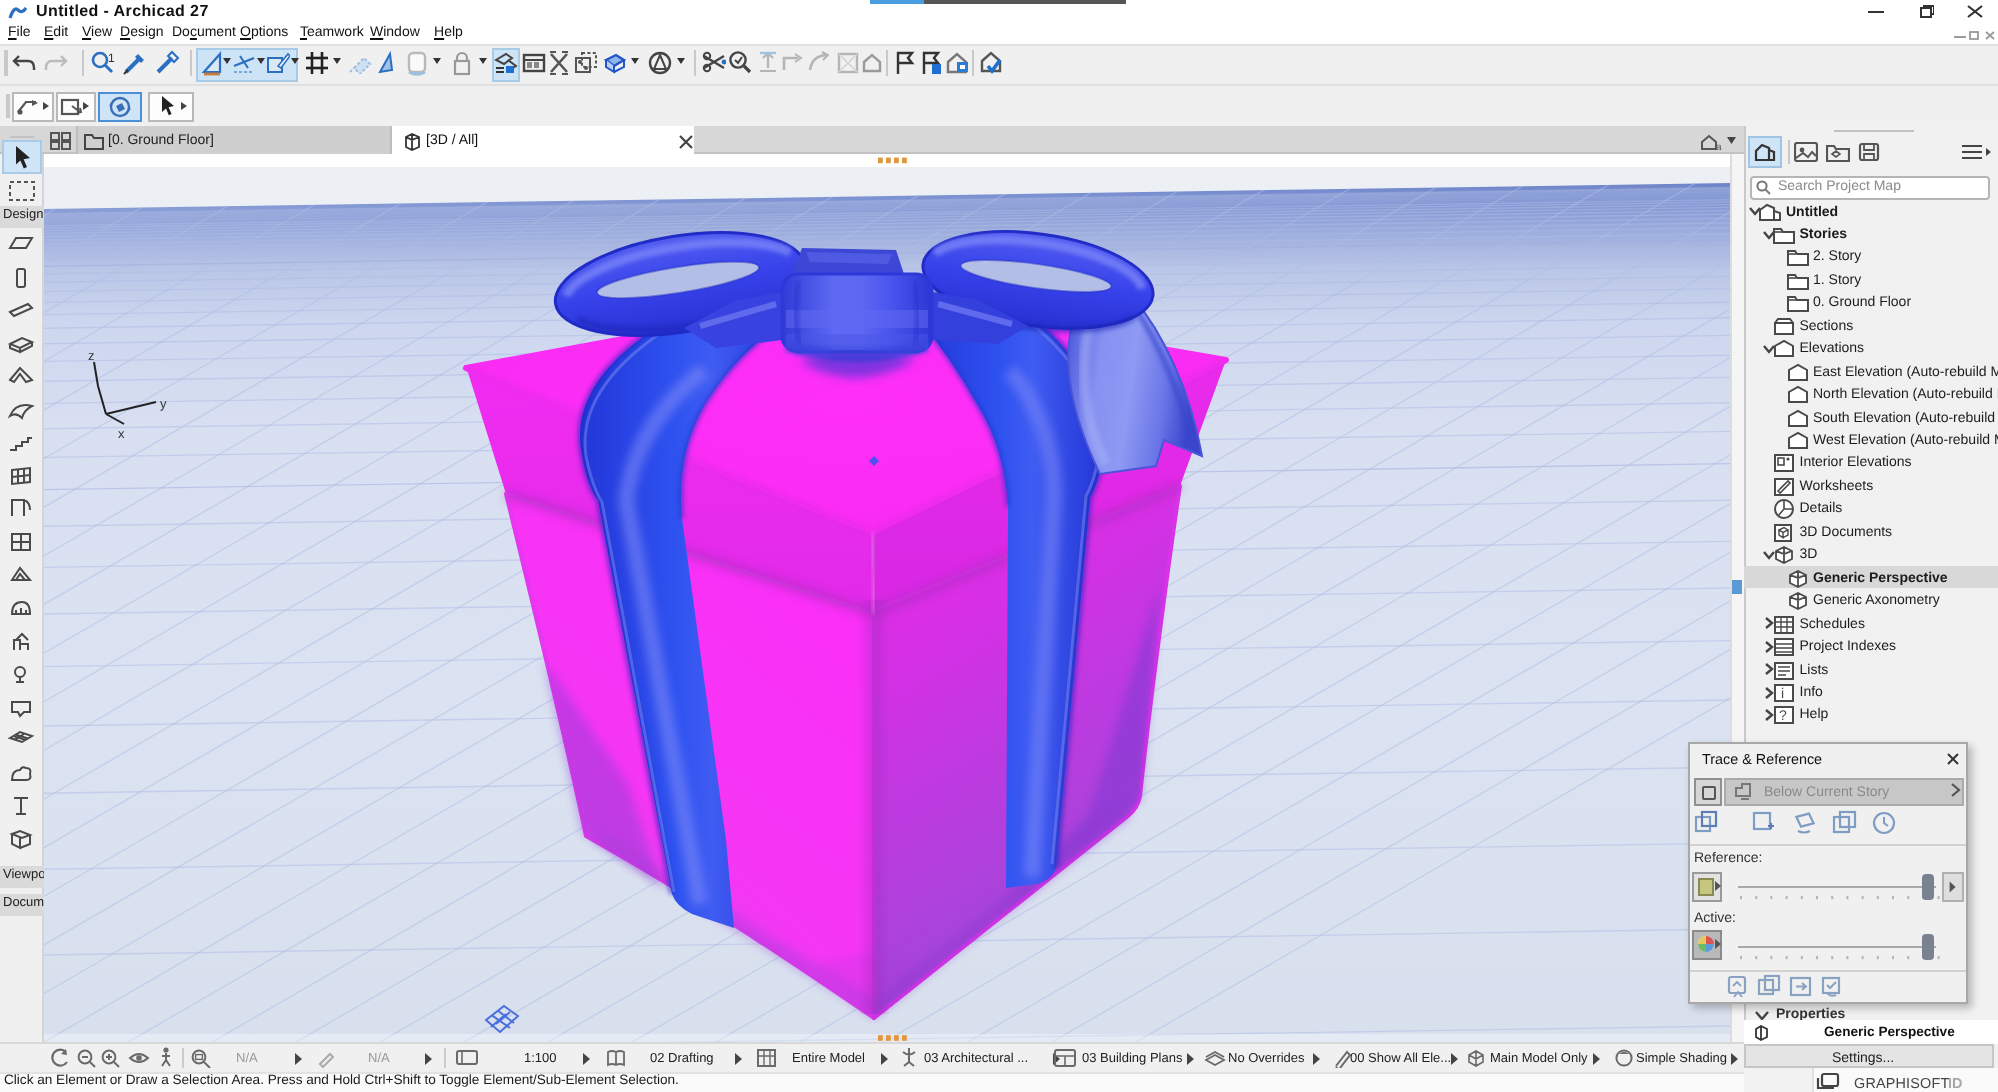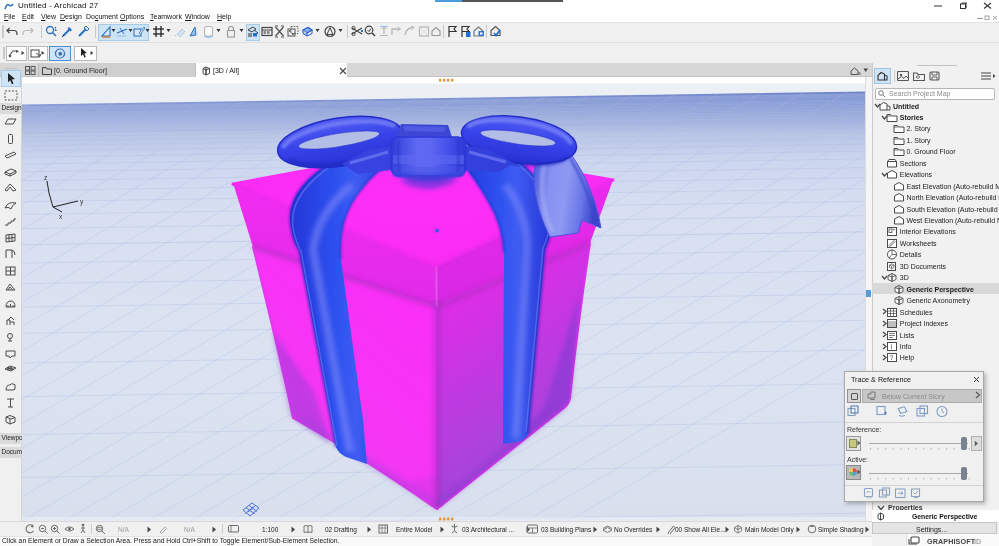--- a/index.html
+++ b/index.html
@@ -2,21 +2,21 @@
 <html><head><meta charset="utf-8"><style>
 *{margin:0;padding:0;box-sizing:border-box}
 html,body{width:999px;height:546px;overflow:hidden;font-family:"Liberation Sans",sans-serif;background:#f0f0f0}
 #app{position:absolute;left:0;top:0;width:999px;height:546px;overflow:hidden}
 </style></head><body>
 <div id="app">
     <div style="position:absolute;left:0px;top:0px;width:999px;height:11px;background:#ffffff;"></div>
     <svg style="position:absolute;left:4px;top:2px" width="10" height="8" viewBox="0 0 10 8" xmlns="http://www.w3.org/2000/svg">
       <path d="M1 7 Q 3 1 5 3 Q 7 5 9 2" stroke="#2e6fc0" stroke-width="1.6" fill="none"></path>
     </svg>
-    <div style="position:absolute;left:18px;top:2px;font-size:8px;color:#111;font-weight:normal;white-space:nowrap;line-height:1;letter-spacing:0.2px">Untitled - Archicad 27</div>
+    <div style="position:absolute;left:18px;top:2px;font-size:8px;color:#111;font-weight:bold;white-space:nowrap;line-height:1;letter-spacing:0.2px">Untitled - Archicad 27</div>
     <div style="position:absolute;left:435px;top:0px;width:27px;height:2.4px;background:#4a9de0;"></div>
     <div style="position:absolute;left:462px;top:0px;width:101px;height:2.4px;background:#555555;"></div>
     <svg style="position:absolute;left:933px;top:3px" width="10" height="6" viewBox="0 0 10 6" xmlns="http://www.w3.org/2000/svg">
       <line x1="1" y1="3" x2="9" y2="3" stroke="#333" stroke-width="1"></line>
     </svg>
     <svg style="position:absolute;left:958px;top:2px" width="9" height="7" viewBox="0 0 9 7" xmlns="http://www.w3.org/2000/svg">
       <rect x="2.5" y="2" width="5" height="4.5" fill="none" stroke="#333" stroke-width="1"></rect>
       <path d="M4 2 V1 H9 V5 H7.6" stroke="#333" fill="none" stroke-width="1"></path>
     </svg>
     <svg style="position:absolute;left:983px;top:2px" width="9" height="7" viewBox="0 0 9 7" xmlns="http://www.w3.org/2000/svg">
@@ -893,21 +893,21 @@
     </svg>
     <div style="position:absolute;left:912px;top:513.5px;font-size:6.8px;color:#111;font-weight:bold;white-space:nowrap;line-height:1;">Generic Perspective</div>
     <div style="position:absolute;left:872px;top:522px;width:125px;height:12px;background:#e4e4e4;border:1px solid #c6c6c6;"></div>
     <div style="position:absolute;left:916px;top:525.5px;font-size:7px;color:#222;font-weight:normal;white-space:nowrap;line-height:1;">Settings...</div>
     <div style="position:absolute;left:872px;top:534px;width:127px;height:12px;background:#f2f2f2;"></div>
     <div style="position:absolute;left:906px;top:534px;width:93px;height:12px;background:#fafafa;border-left:1px solid #e0e0e0;"></div>
     <svg style="position:absolute;left:908px;top:536px" width="12" height="9" viewBox="0 0 12 9" xmlns="http://www.w3.org/2000/svg">
       <rect x="3" y="1" width="8" height="6" rx="1" fill="none" stroke="#444" stroke-width="1.1"></rect>
       <path d="M1 3 V8 H9" fill="none" stroke="#444" stroke-width="1.1"></path>
     </svg>
-    <div style="position:absolute;left:927px;top:537.5px;font-size:7.2px;color:#454545;font-weight:bold;white-space:nowrap;line-height:1;letter-spacing:0.1px">GRAPHISOFT</div>
+    <div style="position:absolute;left:927px;top:537.5px;font-size:7.2px;color:#454545;font-weight:normal;white-space:nowrap;line-height:1;letter-spacing:0.1px">GRAPHISOFT</div>
     <div style="position:absolute;left:974px;top:537.5px;font-size:7.2px;color:#a8a8a8;font-weight:bold;white-space:nowrap;line-height:1;">ID</div>
     <div style="position:absolute;left:844px;top:371px;width:140px;height:131px;background:#f0f0f0;border:1px solid #a8a8a8;box-shadow:2px 2px 4px rgba(0,0,0,0.25);"></div>
     <div style="position:absolute;left:851px;top:375.5px;font-size:7.2px;color:#111;font-weight:normal;white-space:nowrap;line-height:1;">Trace &amp; Reference</div>
     <svg style="position:absolute;left:973px;top:375.5px" width="7" height="7" viewBox="0 0 7 7" xmlns="http://www.w3.org/2000/svg">
       <path d="M1 1 L6 6 M6 1 L1 6" stroke="#333" stroke-width="1"></path>
     </svg>
     <div style="position:absolute;left:847px;top:388.5px;width:14px;height:14px;background:#d6d6d6;border:1px solid #909090;">
       <div style="position:absolute;left:3px;top:3px;width:7px;height:7px;border:1.2px solid #555;border-radius:1px"></div>
     </div>
     <div style="position:absolute;left:862px;top:388.5px;width:120px;height:14px;background:#c7c7c7;border:1px solid #aaaaaa;"></div>

